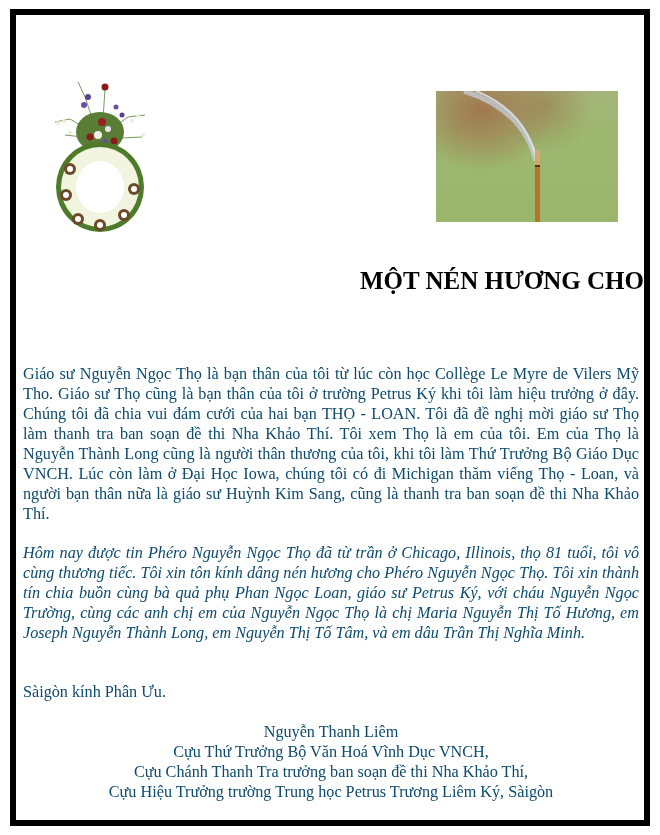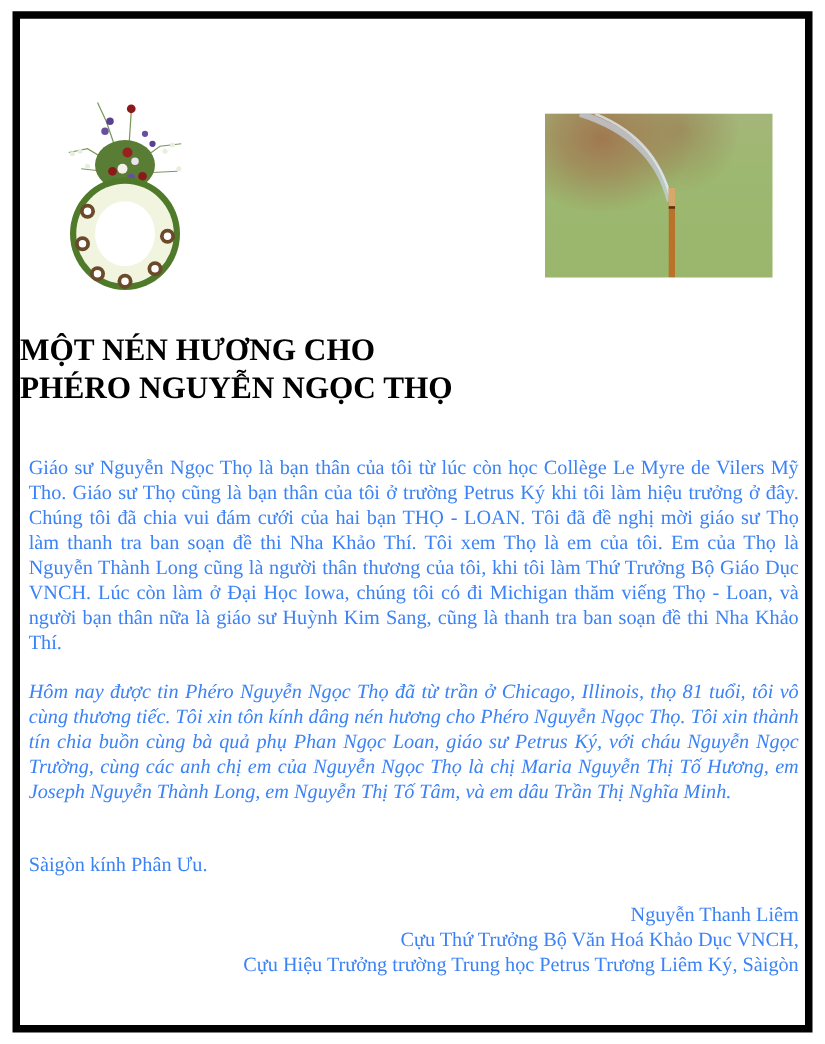--- a/index.html
+++ b/index.html
@@ -15,31 +15,31 @@
     position: absolute; left: 50px; top: 77px; width: 100px; height: 158px;
   }
   .incense {
     position: absolute; left: 436px; top: 91px; width: 182px; height: 131px;
     overflow: hidden;
     background: radial-gradient(ellipse at 25% 15%, #a07850 0%, rgba(160,120,80,0.6) 18%, rgba(160,120,80,0) 38%),
                 radial-gradient(ellipse at 60% 10%, rgba(150,110,70,0.5) 0%, rgba(150,110,70,0) 30%),
                 linear-gradient(180deg, #a5b57a 0%, #9db870 35%, #9ab56c 100%);
   }
   .title {
-    position: absolute; left: 16px; width: 628px; top: 266px; text-align: left;
+    position: absolute; left: 16px; width: 628px; top: 266px; text-align: right;
     font-weight: bold; font-size: 25px; line-height: 30px; color: #000;
   }
   .body-text {
     position: absolute; left: 23px; width: 616px; font-size: 16.2px; line-height: 20px;
-    text-align: justify; color: #3b82f6;
+    text-align: justify; color: #0c4a6e;
   }
   .p1 { top: 364px; }
   .p2 { top: 543px; font-style: italic; }
   .closing { top: 682px; }
-  .sig { top: 722px; text-align: right; }
+  .sig { top: 722px; text-align: center; }
   .sig div { white-space: nowrap; }
 </style>
 </head>
 <body>
 
 <div class="frame"></div>
 
 <svg class="wreath" viewBox="0 0 100 158" xmlns="http://www.w3.org/2000/svg">
 
   <g stroke="#7a9a5a" stroke-width="1" fill="none">
@@ -102,24 +102,24 @@
     <path d="M28 0 C60 10, 90 30, 100 70" stroke="#c9d3e6" stroke-width="5" fill="none" opacity="0.7"></path>
     <path d="M40 0 C70 12, 95 35, 102 75" stroke="#e2e8f2" stroke-width="2" fill="none" opacity="0.8"></path>
     <rect x="99" y="59" width="5" height="72" fill="#b8722a"></rect>
     <rect x="99" y="59" width="5" height="15" fill="#d6a86a"></rect>
     <rect x="99" y="74" width="5" height="2" fill="#5a3010"></rect>
   </svg>
 </div>
 
 <div class="title">
   <div>MỘT NÉN HƯƠNG CHO</div>
-  <div>PHÉRO NGUYỄN NGỌC THỌ</div>
 </div>
 
 <div class="body-text p1">Giáo sư Nguyễn Ngọc Thọ là bạn thân của tôi từ lúc còn học Collège Le Myre de Vilers Mỹ Tho. Giáo sư Thọ cũng là bạn thân của tôi ở trường Petrus Ký khi tôi làm hiệu trưởng ở đây. Chúng tôi đã chia vui đám cưới của hai bạn THỌ - LOAN. Tôi đã đề nghị mời giáo sư Thọ làm thanh tra ban soạn đề thi Nha Khảo Thí. Tôi xem Thọ là em của tôi. Em của Thọ là Nguyễn Thành Long cũng là người thân thương của tôi, khi tôi làm Thứ Trưởng Bộ Giáo Dục VNCH. Lúc còn làm ở Đại Học Iowa, chúng tôi có đi Michigan thăm viếng Thọ - Loan, và người bạn thân nữa là giáo sư Huỳnh Kim Sang, cũng là thanh tra ban soạn đề thi Nha Khảo Thí.</div>
 <div class="body-text p2">Hôm nay được tin Phéro Nguyễn Ngọc Thọ đã từ trần ở Chicago, Illinois, thọ 81 tuổi, tôi vô cùng thương tiếc. Tôi xin tôn kính dâng nén hương cho Phéro Nguyễn Ngọc Thọ. Tôi xin thành tín chia buồn cùng bà quả phụ Phan Ngọc Loan, giáo sư Petrus Ký, với cháu Nguyễn Ngọc Trường, cùng các anh chị em của Nguyễn Ngọc Thọ là chị Maria Nguyễn Thị Tố Hương, em Joseph Nguyễn Thành Long, em Nguyễn Thị Tố Tâm, và em dâu Trần Thị Nghĩa Minh.</div>
 <div class="body-text closing">Sàigòn kính Phân Ưu.</div>
 
 <div class="body-text sig">
   <div>Nguyễn Thanh Liêm</div>
-  <div>Cựu Thứ Trưởng Bộ Văn Hoá Khảo Dục VNCH,</div>
+  <div>Cựu Thứ Trưởng Bộ Văn Hoá Vĩnh Dục VNCH,</div>
+  <div>Cựu Chánh Thanh Tra trưởng ban soạn đề thi Nha Khảo Thí,</div>
   <div>Cựu Hiệu Trưởng trường Trung học Petrus Trương Liêm Ký, Sàigòn</div>
 </div>
 
 </body></html>

